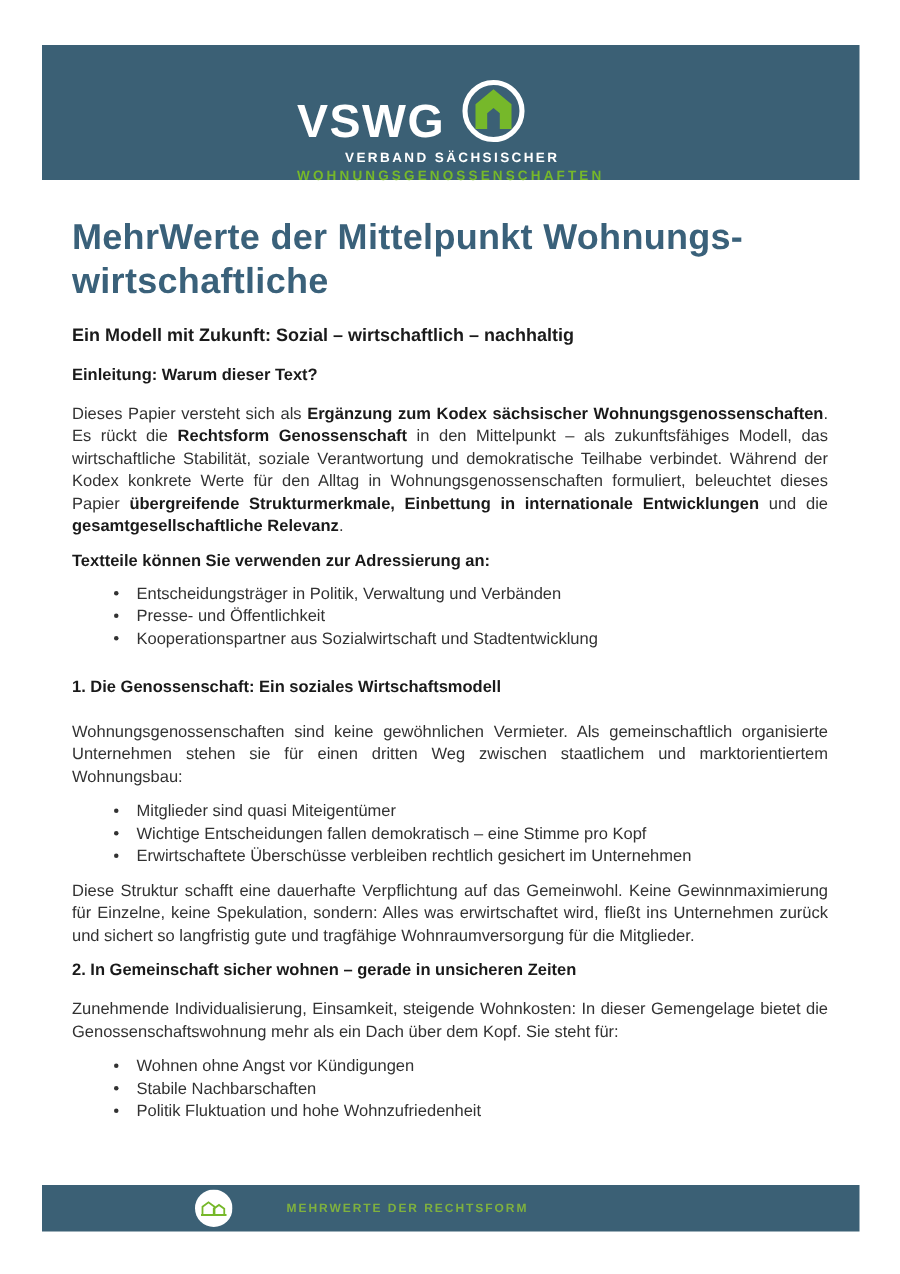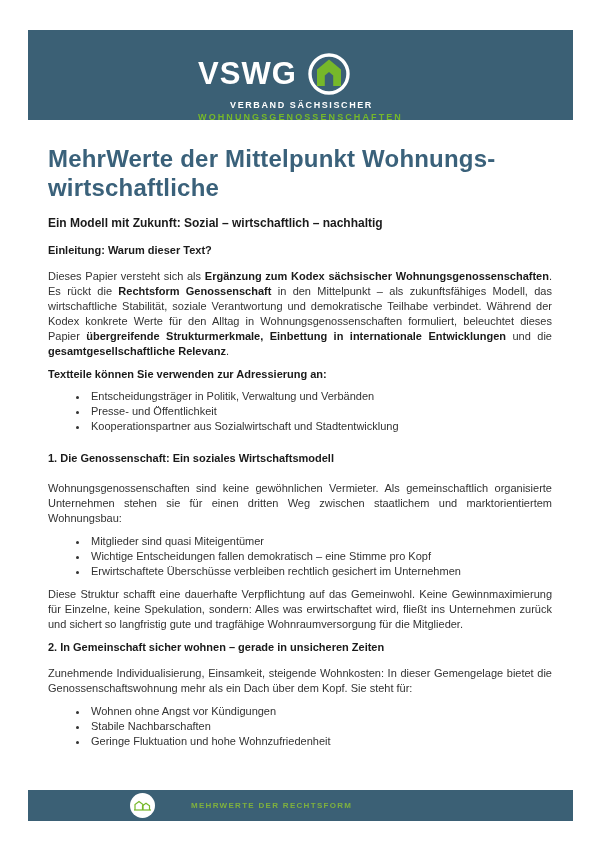--- a/index.html
+++ b/index.html
@@ -29,21 +29,21 @@
     align-items: center;
     justify-content: center;
   }
   .logo {
     display: flex;
     flex-direction: column;
     align-items: flex-start;
   }
   .logo-top {
     display: flex;
-    align-items: center;
+    align-items: flex-end;
     gap: 10px;
     margin-top: 24px;
   }
   .logo-acronym {
     color: #ffffff;
     font-weight: bold;
     font-size: 31px;
     letter-spacing: 1px;
     line-height: 1;
   }
@@ -205,21 +205,21 @@
 
     <p class="para justify p-s1b">Diese Struktur schafft eine dauerhafte Verpflichtung auf das Gemeinwohl. Keine Gewinnmaximierung für Einzelne, keine Spekulation, sondern: Alles was erwirtschaftet wird, fließt ins Unternehmen zurück und sichert so langfristig gute und tragfähige Wohnraumversorgung für die Mitglieder.</p>
 
     <div class="sec-heading h-s2">2. In Gemeinschaft sicher wohnen – gerade in unsicheren Zeiten</div>
 
     <p class="para justify p-s2a">Zunehmende Individualisierung, Einsamkeit, steigende Wohnkosten: In dieser Gemengelage bietet die Genossenschaftswohnung mehr als ein Dach über dem Kopf. Sie steht für:</p>
 
     <ul class="bullets ul-s2">
       <li>Wohnen ohne Angst vor Kündigungen</li>
       <li>Stabile Nachbarschaften</li>
-      <li>Geringe Fluktuation und hohe Wohnzufriedenheit</li>
+      <li>Politik Fluktuation und hohe Wohnzufriedenheit</li>
     </ul>
 
   </div>
 
   <div class="footer">
     <svg class="footer-icon" viewBox="0 0 25 25">
       <circle cx="12.5" cy="12.5" r="12.5" fill="#ffffff"></circle>
       <path d="M5 17 L5 11.5 L9 8.5 L13 11.5 L13 17" fill="none" stroke="#76b82a" stroke-width="1.2"></path>
       <path d="M12.5 17 L12.5 12.8 L16 10.3 L19.5 12.8 L19.5 17" fill="none" stroke="#76b82a" stroke-width="1.2"></path>
       <path d="M4 17 L21 17" stroke="#76b82a" stroke-width="1.2"></path>

